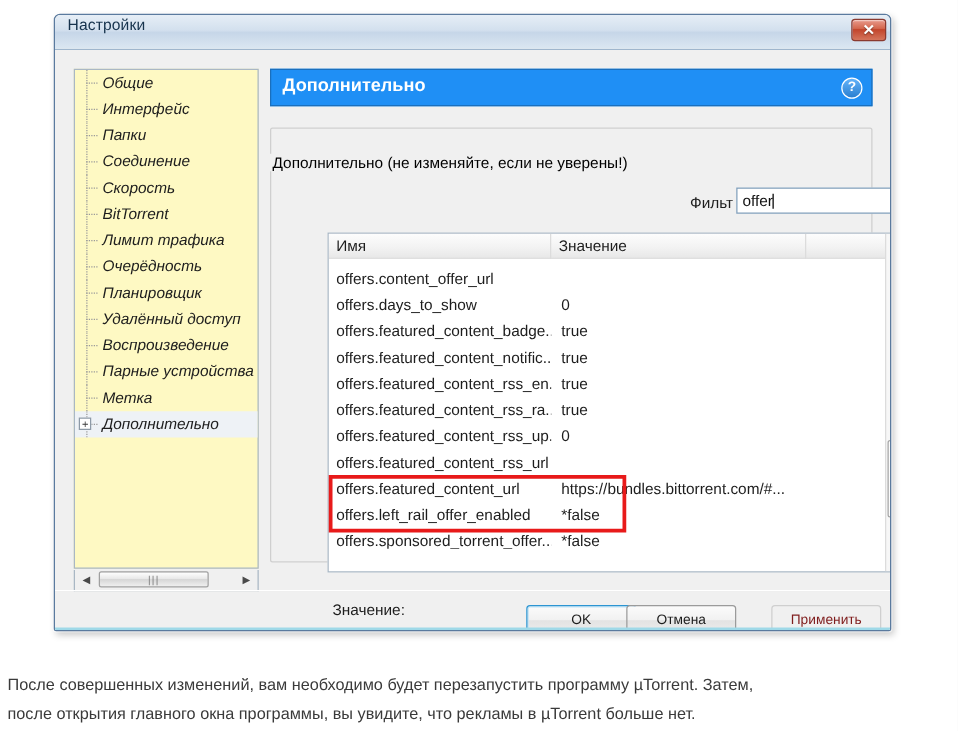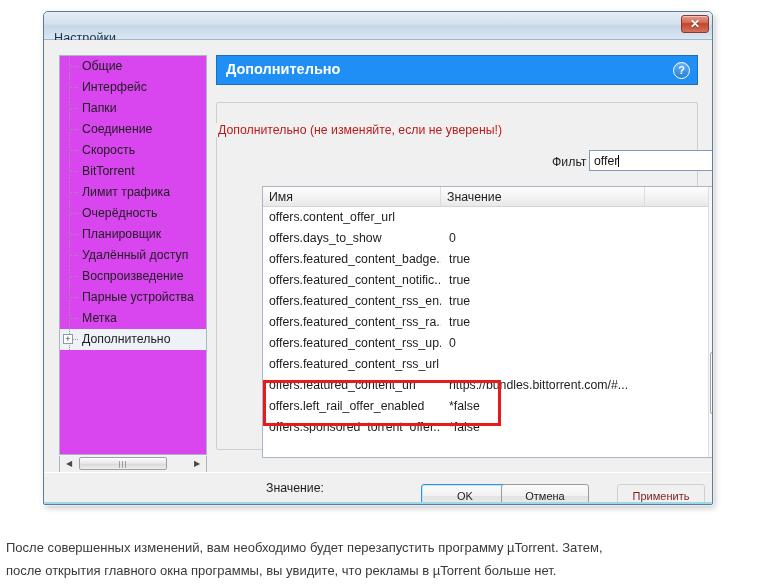--- a/index.html
+++ b/index.html
@@ -24,21 +24,21 @@
   }
   #titlebar {
     position: relative;
     height: 28px;
     background: linear-gradient(to bottom, #e6eef6 0%, #d3e0ee 45%, #c6d6e8 52%, #dbe7f2 100%);
     border-bottom: 1px solid #9fb6cd;
     border-radius: 4px 4px 0 0;
   }
   #title-text {
     position: absolute;
-    left: 10px; top: 19px;
+    left: 10px; top: 1px;
     font-size: 12.5px;
     color: #17334d;
     letter-spacing: .1px;
   }
   #close-btn {
     position: absolute;
     right: 3px; top: 3px;
     width: 28px; height: 18px;
     border: 1px solid #8a3a30;
     border-radius: 3px;
@@ -64,22 +64,23 @@
     left: 0; bottom: 0;
     width: 100%; height: 4px;
     background: #9fd9e8;
   }
 
   
   #tree {
     position: absolute;
     left: 15px; top: 15px;
     width: 148px; height: 400px;
-    background: #d946ef;
+    background: #fef9c3;
     border: 1px solid #a9b7c4;
+    font-style: italic;
   }
   .tree-item {
     position: relative;
     height: 21px;
     padding-left: 22px;
     font-size: 12.3px;
     color: #1d1d1d;
     line-height: 21px;
     white-space: nowrap;
     overflow: hidden;
@@ -175,21 +176,21 @@
     width: 482px; height: 348px;
     border: 1px solid #cfcfcf;
     border-radius: 2px;
   }
   #group-legend {
     position: absolute;
     left: 170px; top: 83px;
     background: #f0f0f0;
     padding: 0 4px;
     font-size: 12.3px;
-    color: #b91c1c;
+    color: #000000;
     white-space: nowrap;
   }
 
   #filter-label {
     position: absolute;
     left: 508px; top: 115px;
     font-size: 12.3px;
     color: #1d1d1d;
   }
   #filter-input {
@@ -236,20 +237,21 @@
     line-height: 20px;
     padding-left: 6px;
     border-right: 1px solid #dcdcdc;
     white-space: nowrap;
     cursor: pointer;
   }
   #lv-body {
     position: relative;
     height: 226px;
     overflow: hidden;
+    margin-top: 6px;
   }
   .lv-row {
     position: relative;
     height: 21px;
     font-size: 12.3px;
     color: #1d1d1d;
     line-height: 21px;
     white-space: nowrap;
     cursor: default;
   }

